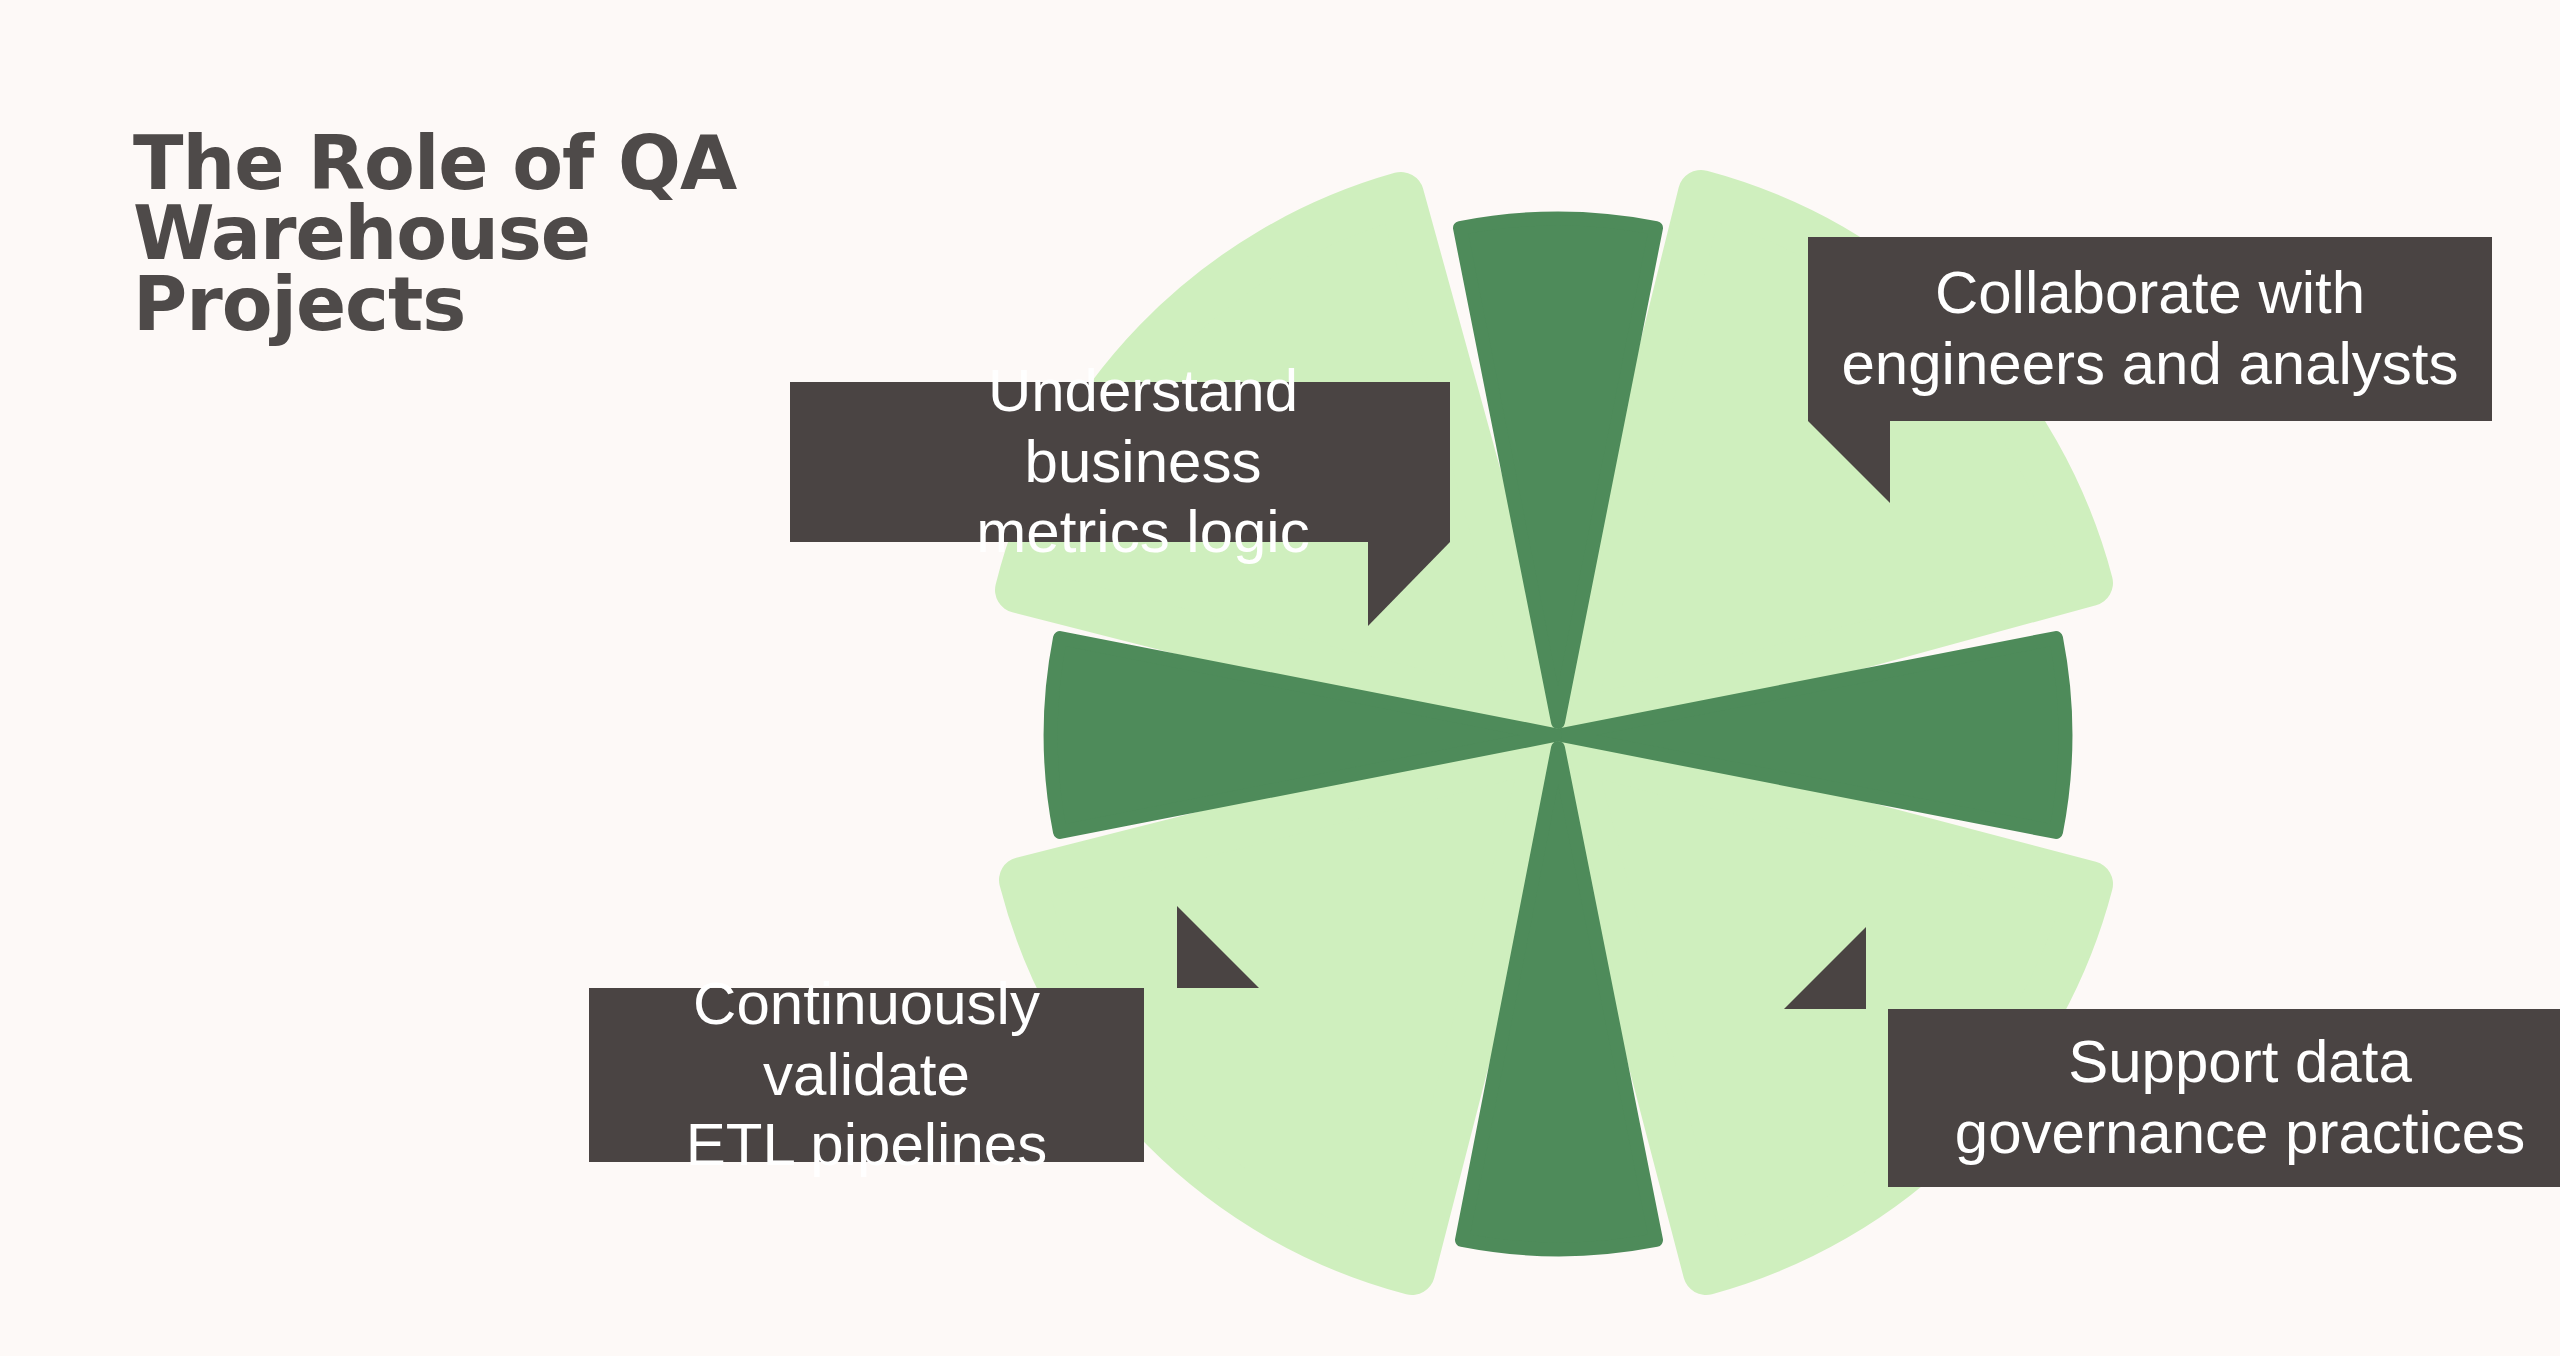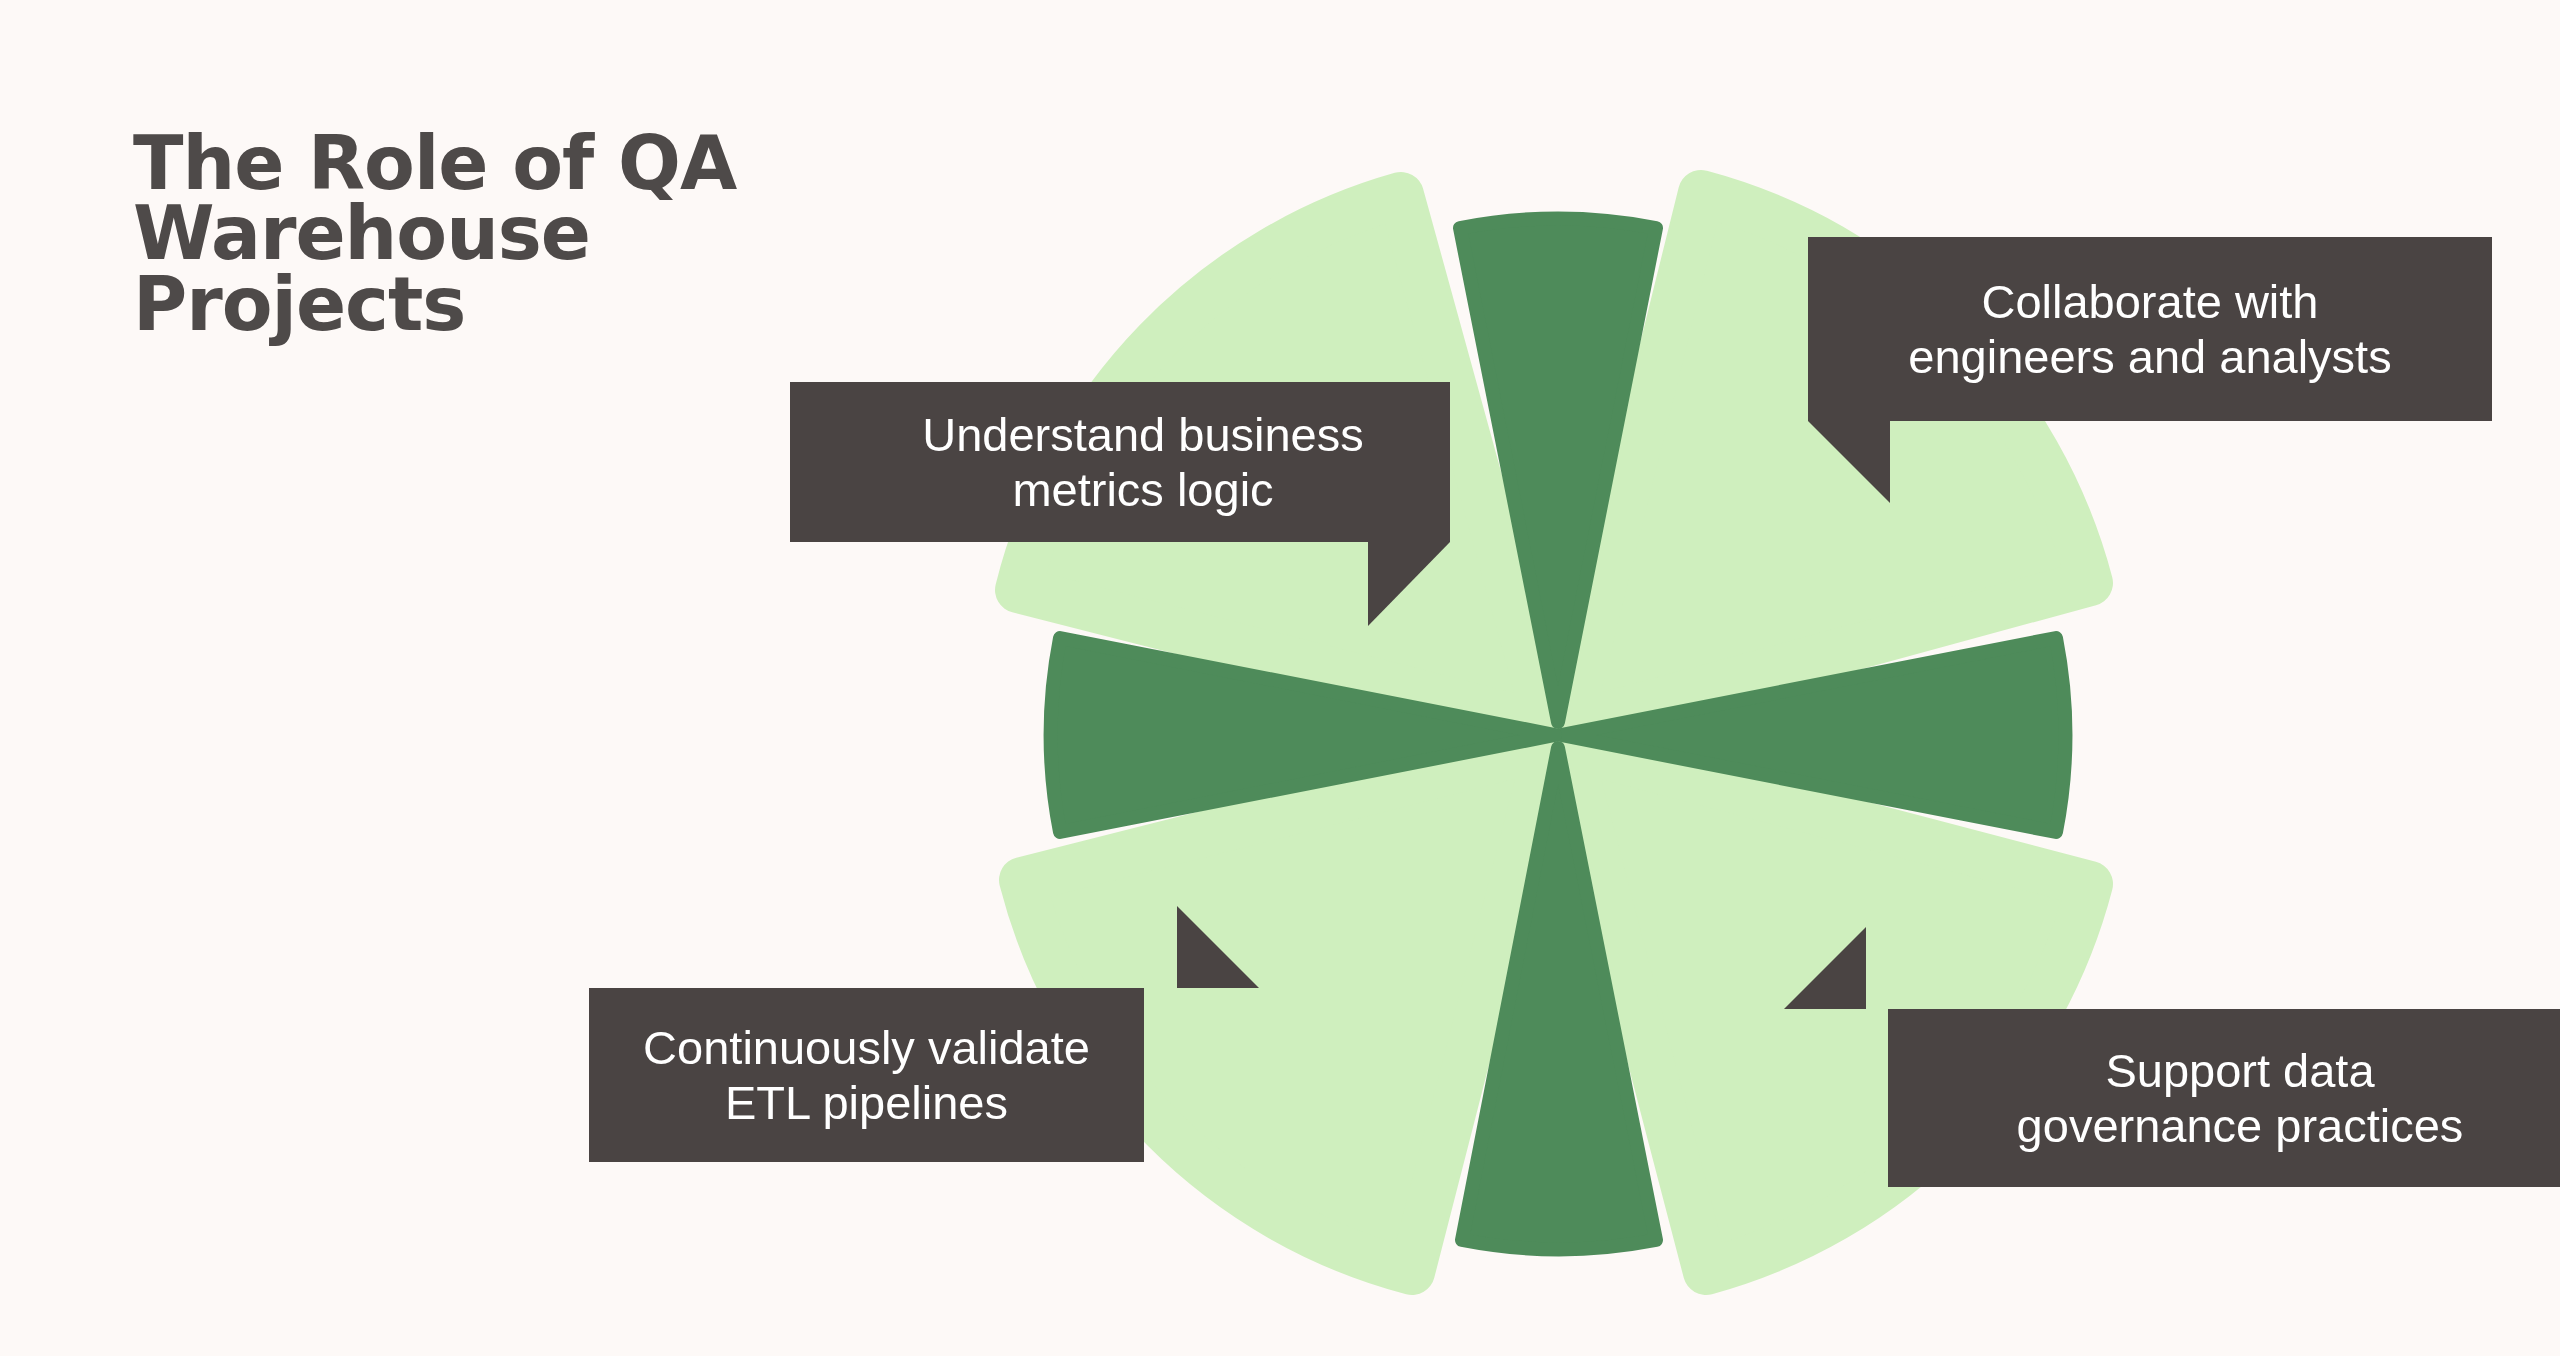--- a/index.html
+++ b/index.html
@@ -51,21 +51,21 @@
     position: absolute;
     background: #4A4443;
     box-sizing: border-box;
     display: flex;
     align-items: center;
     justify-content: center;
   }
   .callout .box-text {
     color: #FFFFFF;
     font-family: "Liberation Sans", sans-serif;
-    font-size: 47px;
+    font-size: 60px;
     line-height: 1.18;
     text-align: center;
     padding: 0 26px;
     white-space: pre-line;
   }
   .callout .tail {
     position: absolute;
     width: 0;
     height: 0;
   }

